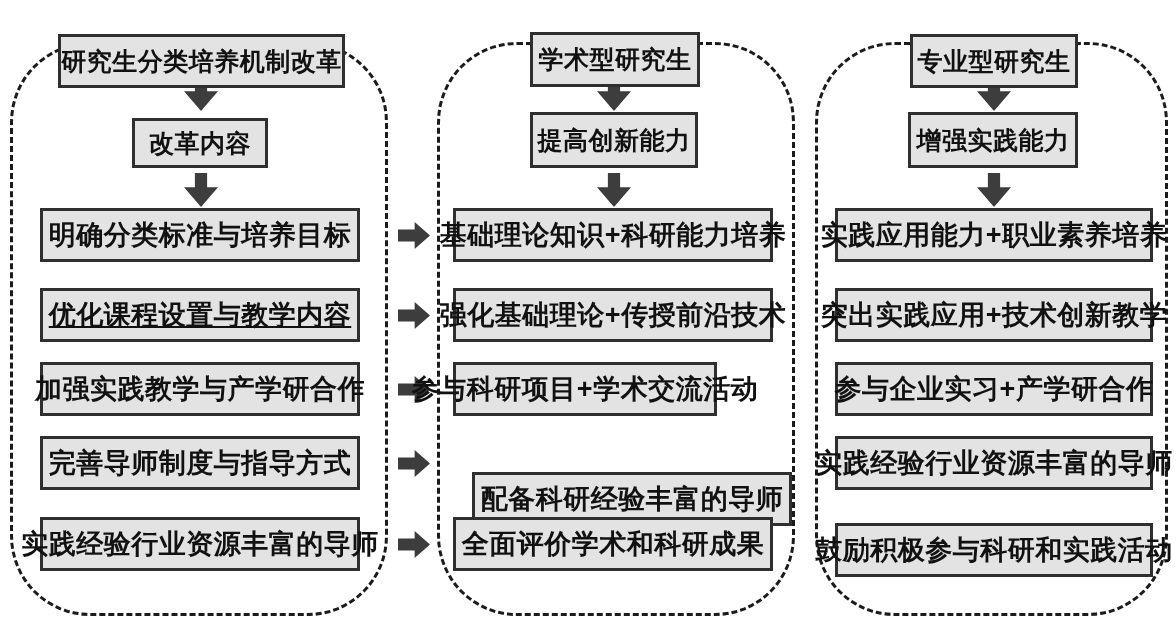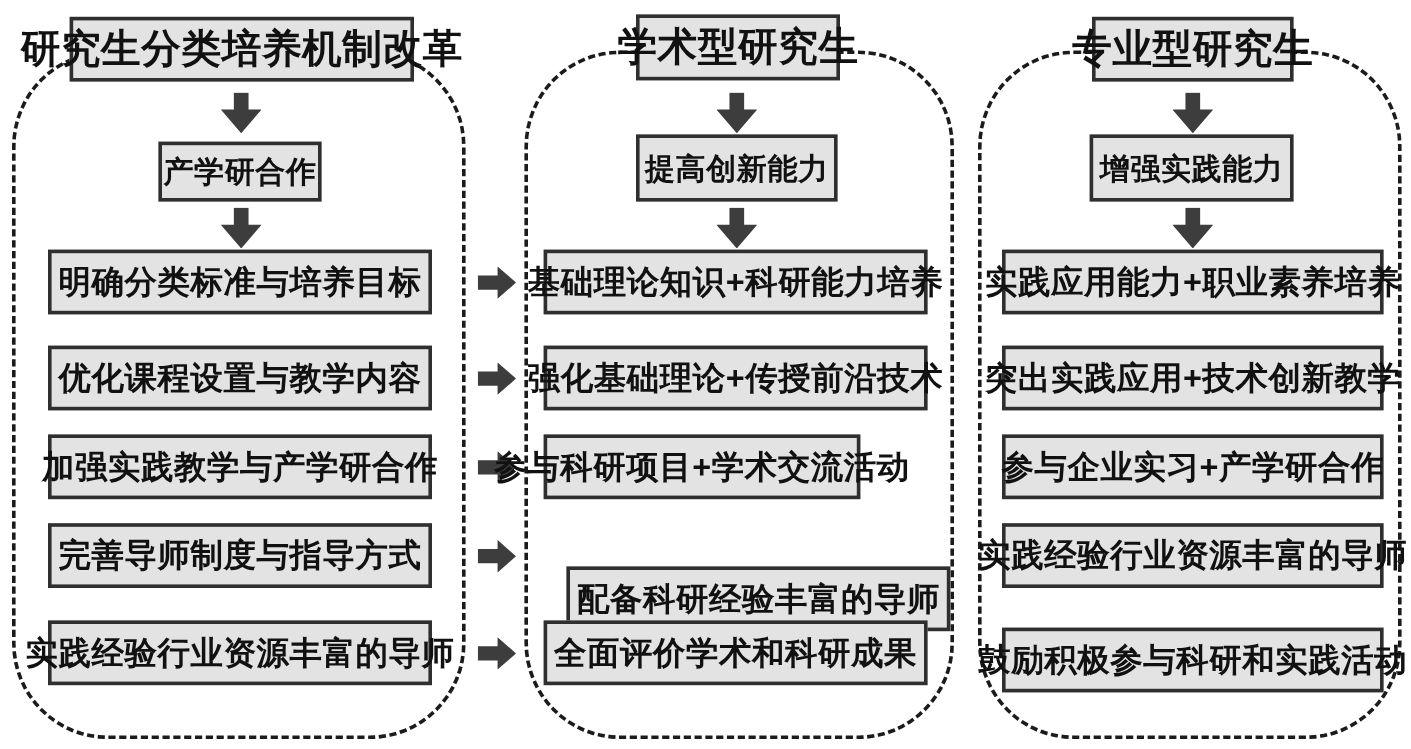--- a/index.html
+++ b/index.html
@@ -19,21 +19,21 @@
   .dashed{
     position:absolute;border:3px dashed var(--dash-border);
     border-radius:80px;background:transparent;z-index:1;
   }
   .box{
     position:absolute;background:var(--box-fill);border:3px solid var(--box-border);
     display:flex;align-items:center;justify-content:center;
     font-weight:bold;z-index:3;box-sizing:border-box;
     white-space:nowrap;letter-spacing:0.5px;
   }
-  .title{font-size:33px;}
+  .title{font-size:25px;margin-top:20px;}
   .subtitle{font-size:25px;}
   .item{font-size:27px;}
   .darrow{
     position:absolute;width:34px;height:34px;background:var(--arrow);z-index:2;
     clip-path:polygon(32% 0,68% 0,68% 42%,100% 42%,50% 100%,0 42%,32% 42%);
   }
   .rarrow{
     position:absolute;width:32px;height:27px;background:var(--arrow);z-index:2;
     clip-path:polygon(0 28%,52% 28%,52% 0,100% 50%,52% 100%,52% 72%,0 72%);
   }
@@ -42,24 +42,24 @@
 <body>
 
 <div id="stage">
 
   <div class="dashed" style="left:10px;top:42px;width:372px;height:568px;"></div>
   <div class="dashed" style="left:437px;top:42px;width:352px;height:568px;"></div>
   <div class="dashed" style="left:815px;top:42px;width:347px;height:568px;"></div>
 
   <div class="box title" style="left:58px;top:14px;width:287px;height:54px;">研究生分类培养机制改革</div>
   <div class="darrow" style="left:184px;top:77px;"></div>
-  <div class="box subtitle" style="left:132px;top:118px;width:136px;height:50px;">产学研合作</div>
+  <div class="box subtitle" style="left:132px;top:118px;width:136px;height:50px;">改革内容</div>
   <div class="darrow" style="left:184px;top:173px;"></div>
   <div class="box item" style="left:40px;top:208px;width:320px;height:54px;">明确分类标准与培养目标</div>
-  <div class="box item" style="left:40px;top:288px;width:320px;height:54px;">优化课程设置与教学内容</div>
+  <div class="box item" style="left:40px;top:288px;width:320px;height:54px;text-decoration:underline;">优化课程设置与教学内容</div>
   <div class="box item" style="left:40px;top:362px;width:320px;height:54px;">加强实践教学与产学研合作</div>
   <div class="box item" style="left:40px;top:436px;width:320px;height:54px;">完善导师制度与指导方式</div>
   <div class="box item" style="left:40px;top:517px;width:320px;height:54px;">实践经验行业资源丰富的导师</div>
 
   <div class="rarrow" style="left:398px;top:222px;"></div>
   <div class="rarrow" style="left:398px;top:302px;"></div>
   <div class="rarrow" style="left:398px;top:376px;"></div>
   <div class="rarrow" style="left:398px;top:450px;"></div>
   <div class="rarrow" style="left:398px;top:531px;"></div>
 

